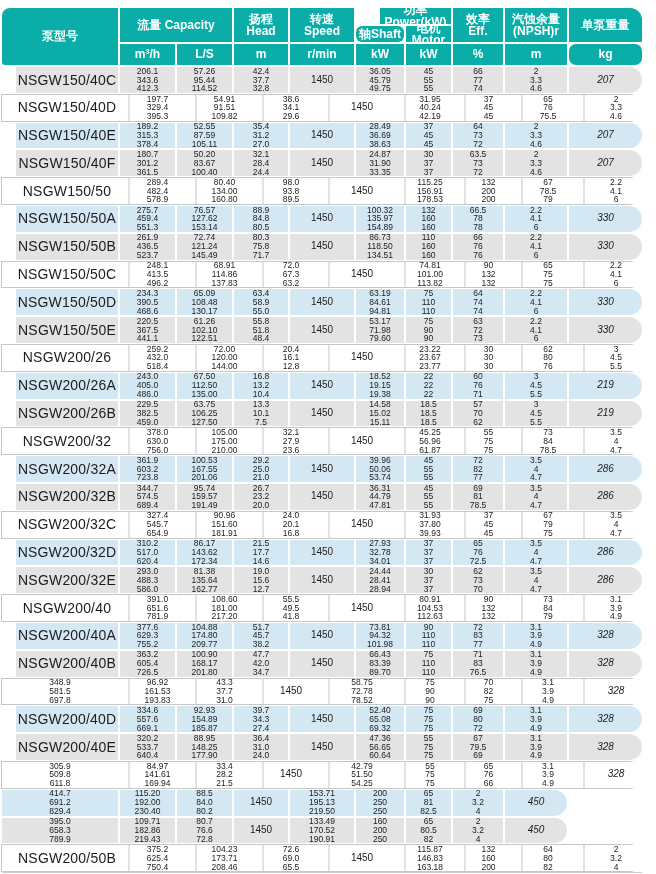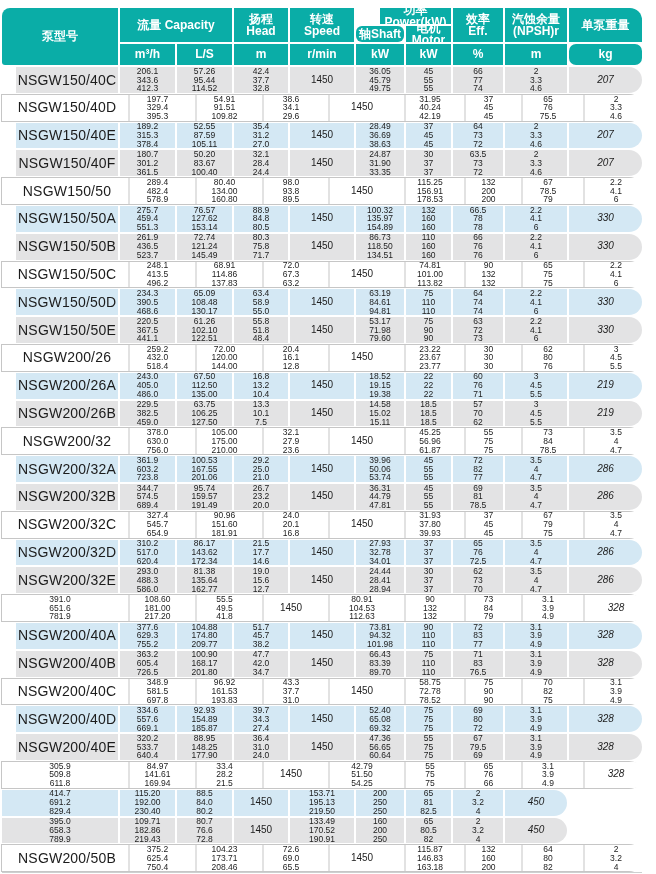--- a/index.html
+++ b/index.html
@@ -840,20 +840,21 @@
           <div>70</div>
         </div>
         <div class="cell multi">
           <div>3.5</div>
           <div>4</div>
           <div>4.7</div>
         </div>
         <div class="cell single">286</div>
       </div>
       <div class="row band-white">
+        <div class="cell model single">NSGW200/40</div>
         <div class="cell multi">
           <div>391.0</div>
           <div>651.6</div>
           <div>781.9</div>
         </div>
         <div class="cell multi">
           <div>108.60</div>
           <div>181.00</div>
           <div>217.20</div>
         </div>
@@ -959,21 +960,20 @@
           <div>76.5</div>
         </div>
         <div class="cell multi">
           <div>3.1</div>
           <div>3.9</div>
           <div>4.9</div>
         </div>
         <div class="cell single">328</div>
       </div>
       <div class="row band-white">
-        <div class="cell model single">NSGW200/40C</div>
         <div class="cell multi">
           <div>348.9</div>
           <div>581.5</div>
           <div>697.8</div>
         </div>
         <div class="cell multi">
           <div>96.92</div>
           <div>161.53</div>
           <div>193.83</div>
         </div>

